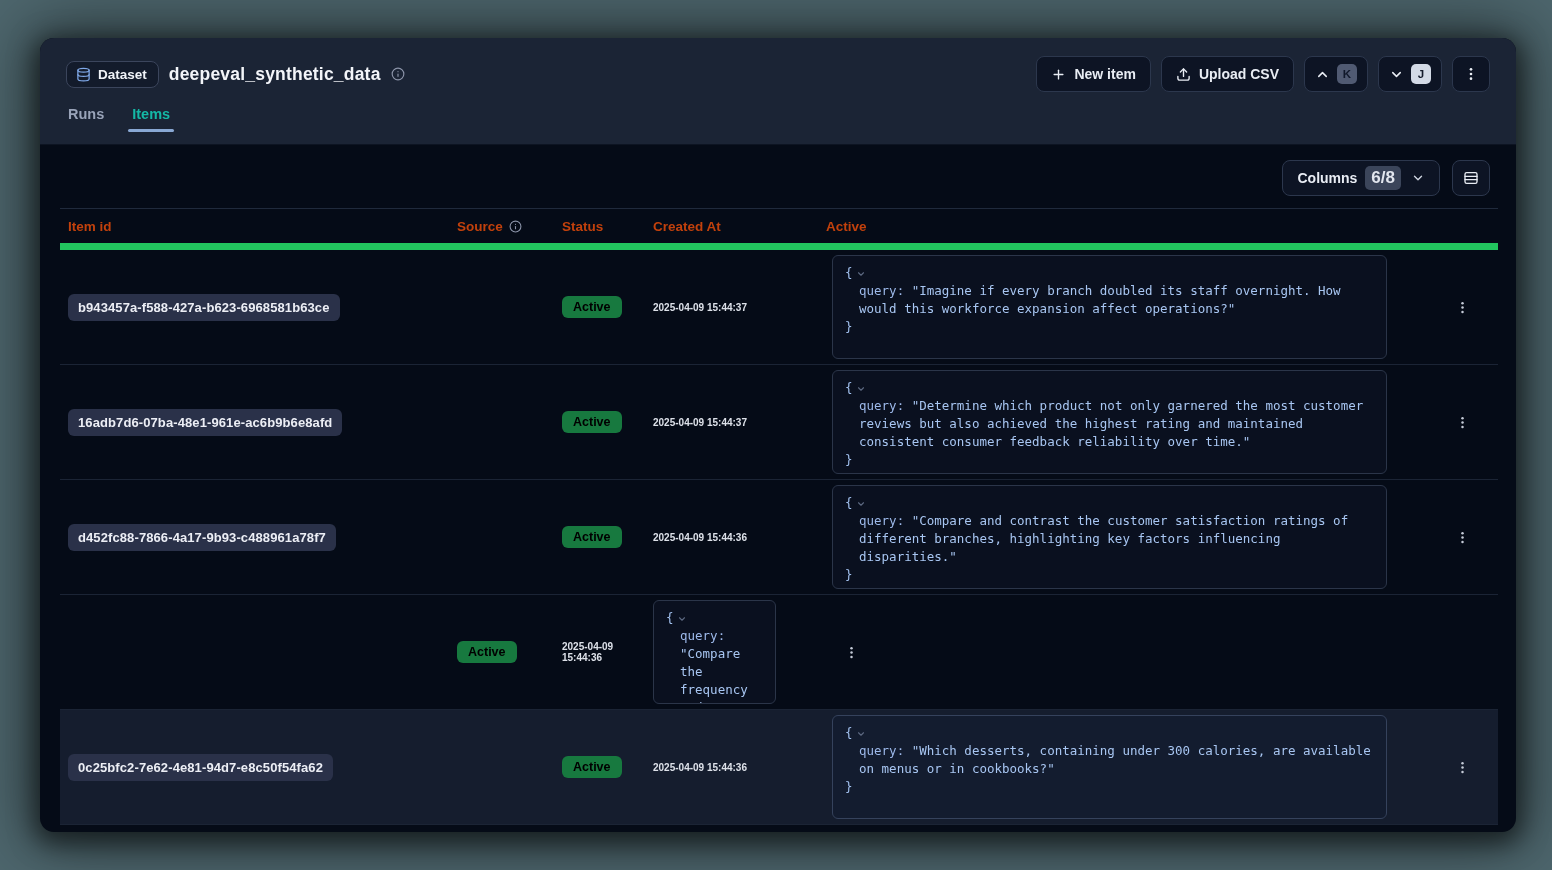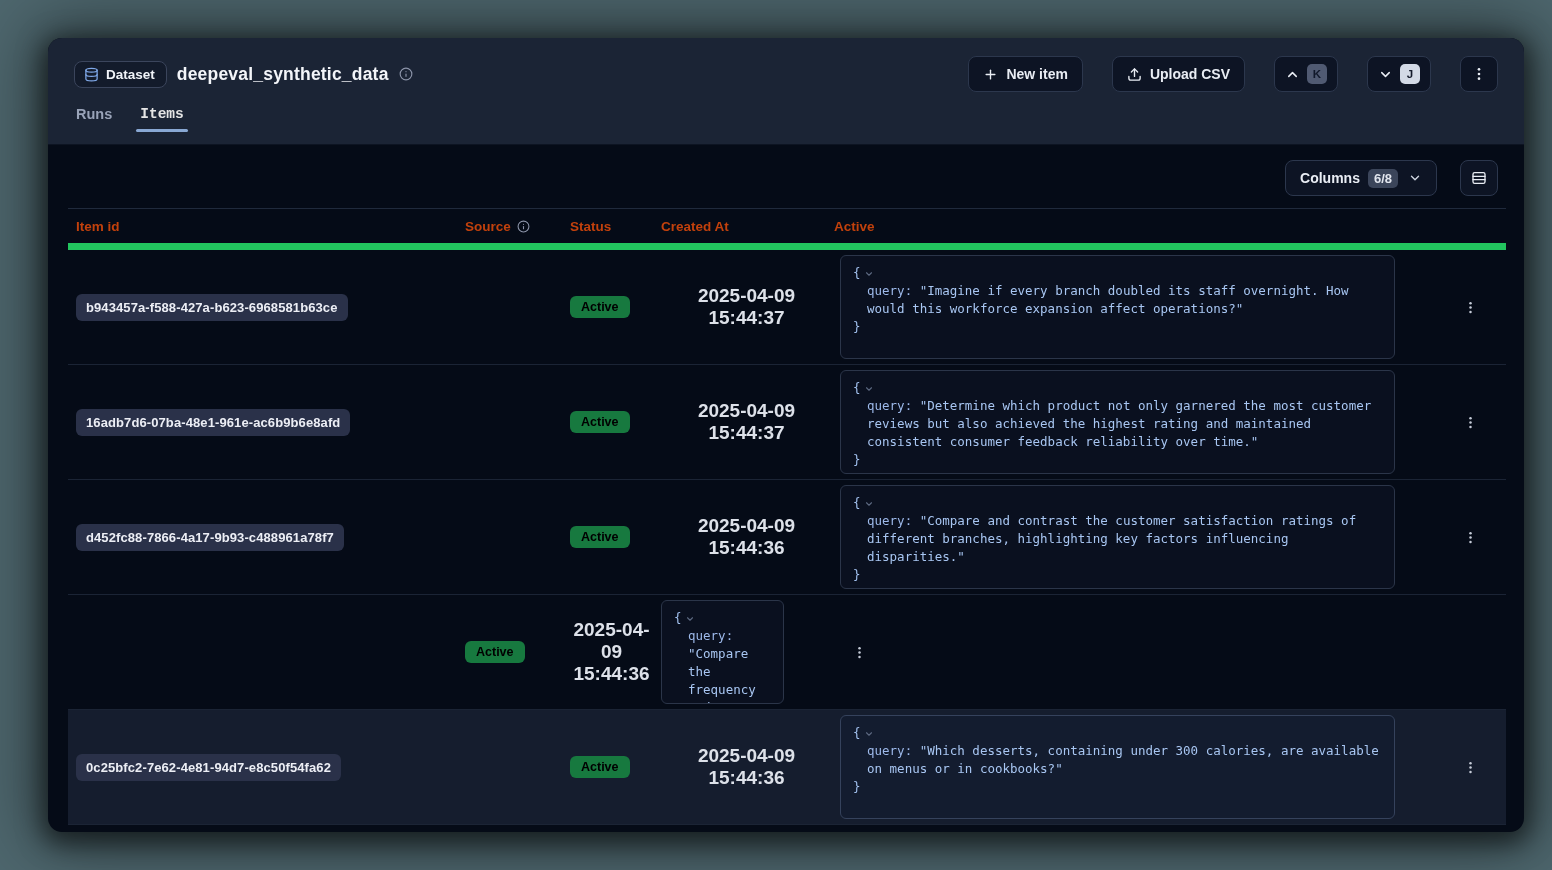--- a/index.html
+++ b/index.html
@@ -3,21 +3,21 @@
 <meta charset="utf-8">
 <style>
   * { margin:0; padding:0; box-sizing:border-box; }
   html,body { width:1552px; height:870px; overflow:hidden; }
   body {
     background:#4e676e;
     font-family:"Liberation Sans", sans-serif;
     position:relative;
   }
   .card {
-    position:absolute; left:48px; top:38px;
+    position:absolute; left:40px; top:38px;
     width:1476px; height:794px;
     background:#050b17;
     border-radius:14px;
     overflow:hidden;
     box-shadow:0 6px 24px 6px rgba(0,0,0,0.55), 0 0 70px 14px rgba(0,0,0,0.45);
   }
   
   .card-header {
     background:#1b2435;
     padding:18px 26px 0 26px;
@@ -34,48 +34,48 @@
   }
   .ds-badge svg { color:#7fa8e8; }
   .title { color:#f3f5f9; font-size:17.5px; font-weight:700; letter-spacing:.2px; }
   .info-ic { color:#8b93a8; display:inline-flex; }
   .header-actions { display:flex; align-items:center; gap:10px; }
   .btn {
     display:inline-flex; align-items:center; gap:8px;
     background:#0d1424; border:1px solid #2c374d;
     color:#e9edf4; font-family:"Liberation Sans",sans-serif;
     font-size:14px; font-weight:700;
-    height:36px; padding:0 14px; border-radius:8px; cursor:pointer;margin-left:19px;
+    height:36px; padding:0 14px; border-radius:8px; cursor:pointer;
   }
   .btn-nav { padding:0 10px; gap:7px; }
   .btn-icon { padding:0 10px; }
   .key {
     display:inline-flex; align-items:center; justify-content:center;
     width:20px; height:20px; border-radius:5px;
     background:#d3dae6; color:#141b2b; font-size:11.5px; font-weight:700;
   }
   .key-dim { background:#505a72; color:#10182a; }
   .tabs { display:flex; gap:28px; margin-top:14px; padding-left:2px; }
   .tab {
     color:#99a3b8; font-size:14.5px; font-weight:700;
     padding-bottom:10px; cursor:pointer; position:relative;
   }
-  .tab.active { color:#e5e5e5;font-family:Liberation Mono, monospace; }
+  .tab.active { color:#14b8a6; }
   .tab.active::after {
     content:""; position:absolute; left:-4px; right:-4px; bottom:0;
     height:3px; background:#89a8d4; border-radius:2px;
   }
   
   .toolbar {
-    display:flex; justify-content:flex-end; align-items:center; gap:4px;
+    display:flex; justify-content:flex-end; align-items:center; gap:12px;
     padding:15px 26px 12px 26px;
   }
   .count-badge {
     background:#3b455a; color:#e2e6ee; border-radius:5px;
-    font-size:13px; font-weight:700; padding:2px 6px;
+    font-size:17px; font-weight:700; padding:2px 6px;
   }
   .toolbar .btn svg.chev { color:#cdd3de; margin-left:2px; }
   
   .table { margin:0 18px 0 20px; }
   .thead, .row {
     display:grid;
     grid-template-columns:389px 105px 91px 179px 1fr 63px;
     align-items:center;
   }
   .thead {
@@ -91,21 +91,21 @@
   .cell { padding-left:8px; }
   .id-badge {
     display:inline-block; background:#2a3149; color:#eceef5;
     border-radius:6px; padding:6px 10px;
     font-size:13px; font-weight:700; letter-spacing:.1px; cursor:pointer;
   }
   .status-badge {
     display:inline-block; background:#17793f; color:#000000;
     border-radius:6px; padding:4px 11px; font-size:12.5px; font-weight:600;
   }
-  .ts { color:#dde1e9; font-size:19px; font-weight:600;text-align:center; }
+  .ts { color:#dde1e9; font-size:10px; font-weight:600; }
   .cell-input { padding-right:48px; }
   .code-box {
     height:104px; overflow:hidden;
     background:#0a101f; border:1px solid #2b3549; border-radius:6px;
     padding:8px 12px;
     font-family:"DejaVu Sans Mono", monospace;
     font-size:12.5px; line-height:18px; color:#a3c2f0;
   }
   .row.highlighted .code-box { background:#131c2f; border-color:#35425c; }
   .code-line { display:flex; align-items:center; gap:3px; }

